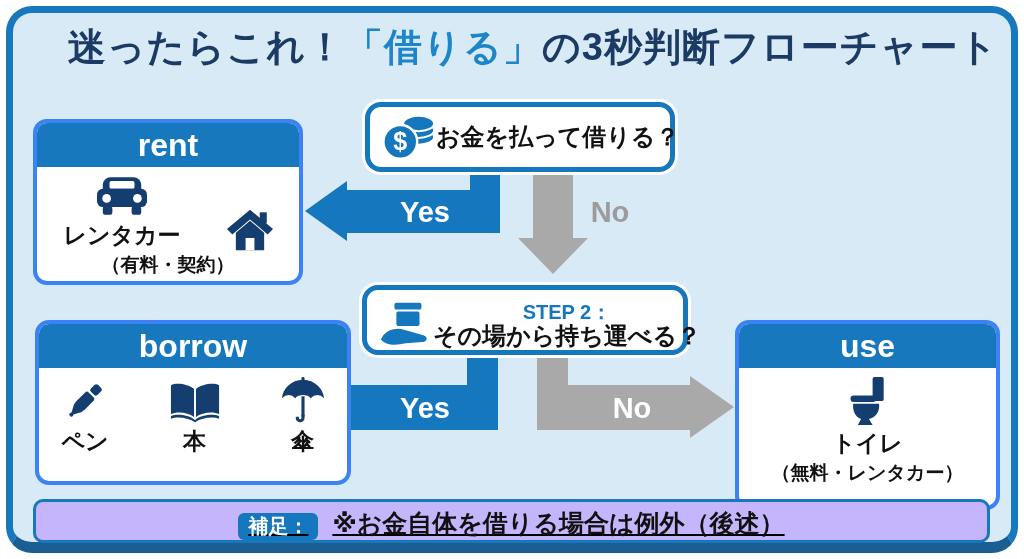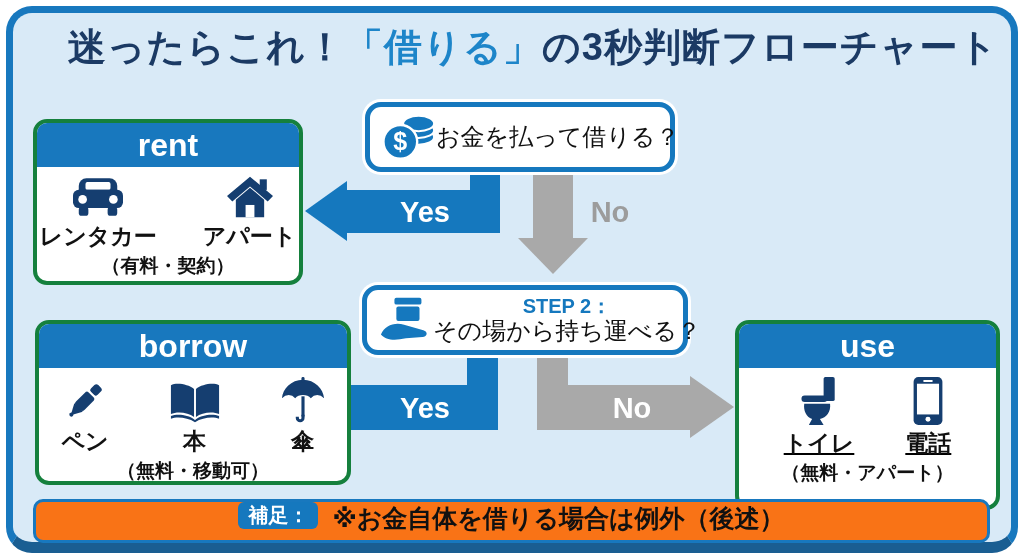--- a/index.html
+++ b/index.html
@@ -11,42 +11,42 @@
          border-radius:26px;background:#d9eaf7;}
   .title{left:0;top:22px;width:100%;text-align:center;font-size:38px;font-weight:900;
          color:#1b3a64;letter-spacing:1px;white-space:nowrap;padding-left:21px;}
   .title .hl{color:#1d85c9;}
   
   .step-box{box-sizing:border-box;background:#fff;border:5px solid #1578be;border-radius:16px;
             box-shadow:0 0 0 3px #ffffff;display:flex;align-items:center;z-index:3;}
   .step-icon{flex:0 0 auto;margin-left:12px;display:flex;align-items:center;}
   .step-text{flex:1 1 auto;text-align:center;line-height:1.12;padding-right:8px;}
   .step-label{color:#1578be;font-size:20px;font-weight:800;}
-  .step-q{color:#111;font-size:24px;font-weight:400;white-space:nowrap;}
-  
-  .cat-box{box-sizing:border-box;background:#fff;border:4px solid #15803d;border-radius:14px;
+  .step-q{color:#111;font-size:24px;font-weight:700;white-space:nowrap;}
+  
+  .cat-box{box-sizing:border-box;background:#fff;border:4px solid #3b82f6;border-radius:14px;
            overflow:hidden;z-index:3;}
   .cat-header{background:#1878be;color:#fff;text-align:center;font-weight:900;
               font-size:32px;height:44px;line-height:44px;}
   .cat-items{display:flex;justify-content:center;align-items:flex-end;margin-top:9px;}
   .cat-item{display:flex;flex-direction:column;align-items:center;}
   .cat-item-label{font-size:23px;font-weight:800;color:#111;margin-top:3px;white-space:nowrap;}
   .cat-note{text-align:center;font-size:19px;font-weight:700;color:#111;margin-top:1px;white-space:nowrap;}
   
   .arr{z-index:1;}
   .blue{background:#1578be;}
   .gray{background:#a9a9a9;}
   .head{width:0;height:0;}
   .arr-label{z-index:2;font-size:29px;font-weight:700;text-align:center;white-space:nowrap;}
   .white-t{color:#ffffff;}
   .gray-t{color:#9c9c9c;}
   
-  .footnote{left:33px;top:499px;width:957px;height:44px;box-sizing:border-box;background:#f97316;
-            border:3px solid #1878be;border-radius:10px;display:flex;align-items:flex-start;
-            justify-content:center;gap:14px;z-index:3;}
+  .footnote{left:33px;top:499px;width:957px;height:44px;box-sizing:border-box;background:#c4b5fd;
+            border:3px solid #1878be;border-radius:10px;display:flex;align-items:flex-end;
+            justify-content:center;gap:14px;z-index:3;text-decoration:underline;}
   .fn-badge{background:#1578be;color:#fff;font-size:20px;font-weight:800;
             padding:3px 10px 4px;border-radius:6px;line-height:1;}
   .fn-text{font-size:25px;font-weight:800;color:#111;white-space:nowrap;}
   svg{display:block;}
 </style>
 </head>
 <body>
 
 <div class="page">
 
@@ -85,21 +85,21 @@
           <circle cx="19" cy="30" r="17.5" stroke-width="2.5"></circle>
         </g>
         <text x="19" y="39" text-anchor="middle" font-size="26" font-weight="bold" fill="#ffffff">$</text>
       </svg>
     </div>
     <div class="step-text">
       <div class="step-q">お金を払って借りる？</div>
     </div>
   </div>
 
-  <div class="abs step-box" style="left:362px;top:285px;width:326px;height:70px;">
+  <div class="abs step-box" style="left:362px;top:285px;width:326px;height:70px;align-items:flex-end;">
     <div class="step-icon">
       <svg width="54" height="50" viewBox="0 0 56 50">
         <g fill="#1578be">
           <rect x="16" y="2" width="28" height="7" rx="2"></rect>
           <rect x="18" y="11" width="24" height="15" rx="2"></rect>
           <path d="M2 40 C6 31 16 27 26 30 L46 35.5 C51 37 50.5 42 45 42.5 L28 44 C16 46.5 7 46 2 40 Z"></path>
         </g>
       </svg>
     </div>
     <div class="step-text">
@@ -127,21 +127,20 @@
       </div>
       <div class="cat-item">
         <span>
           <svg width="46" height="42" viewBox="0 0 52 46" fill="#153e70">
             <rect x="37" y="3" width="8" height="12"></rect>
             <polygon points="26,0 0,22 6,28 26,11 46,28 52,22"></polygon>
             <path d="M10 26 L26 12.5 L42 26 V46 H10 Z"></path>
             <rect x="21" y="32" width="10" height="14" fill="#fff"></rect>
           </svg>
         </span>
-        <span class="cat-item-label">アパート</span>
       </div>
     </div>
     <div class="cat-note">（有料・契約）</div>
   </div>
 
   <div class="abs cat-box" style="left:35px;top:320px;width:316px;height:165px;">
     <div class="cat-header">borrow</div>
     <div class="cat-items" style="gap:60px;">
       <div class="cat-item">
         <span>
@@ -172,49 +171,37 @@
           <svg width="44" height="46" viewBox="0 0 48 50" fill="#153e70">
             <path d="M24 3 C11 3 2 13 1 23 Q4.5 19.5 8.5 19.5 Q12.5 19.5 15.5 23 Q18.5 19.5 24 19.5 Q29.5 19.5 32.5 23 Q35.5 19.5 39.5 19.5 Q43.5 19.5 47 23 C46 13 37 3 24 3 Z"></path>
             <rect x="22.3" y="0" width="3.4" height="6" rx="1.5"></rect>
             <rect x="22.3" y="21" width="3.4" height="22"></rect>
             <path d="M25.7 41 v3.5 a4.8 4.8 0 0 1 -9.6 0 v-1.2 h3.4 v1.2 a1.4 1.4 0 0 0 2.8 0 V41 Z"></path>
           </svg>
         </span>
         <span class="cat-item-label">傘</span>
       </div>
     </div>
-    <div class="cat-note">（無料・移動可）</div>
   </div>
 
   <div class="abs cat-box" style="left:735px;top:320px;width:265px;height:190px;">
     <div class="cat-header">use</div>
-    <div class="cat-items" style="gap:51px;text-decoration:underline;">
+    <div class="cat-items" style="gap:51px;">
       <div class="cat-item">
         <span>
           <svg width="40" height="48" viewBox="0 0 42 52" fill="#153e70">
             <rect x="26" y="0" width="12" height="26" rx="2"></rect>
             <rect x="2" y="20" width="28" height="7" rx="3.5"></rect>
             <path d="M5 29 H33 C34 38 29 44 22 45.5 L26 52 H10 L13.5 45.5 C7 43.5 4 36 5 29 Z"></path>
           </svg>
         </span>
         <span class="cat-item-label">トイレ</span>
       </div>
-      <div class="cat-item">
-        <span>
-          <svg width="30" height="48" viewBox="0 0 30 50" fill="#153e70">
-            <rect x="0" y="0" width="30" height="50" rx="5"></rect>
-            <rect x="3.5" y="7" width="23" height="32" fill="#fff"></rect>
-            <rect x="10" y="3" width="10" height="2.2" rx="1.1" fill="#fff"></rect>
-            <circle cx="15" cy="44" r="2.6" fill="#fff"></circle>
-          </svg>
-        </span>
-        <span class="cat-item-label">電話</span>
-      </div>
-    </div>
-    <div class="cat-note">（無料・アパート）</div>
+    </div>
+    <div class="cat-note">（無料・レンタカー）</div>
   </div>
 
   <div class="abs footnote">
     <span class="fn-badge">補足：</span>
     <span class="fn-text">※お金自体を借りる場合は例外（後述）</span>
   </div>
 
 </div>
 
 </body></html>

